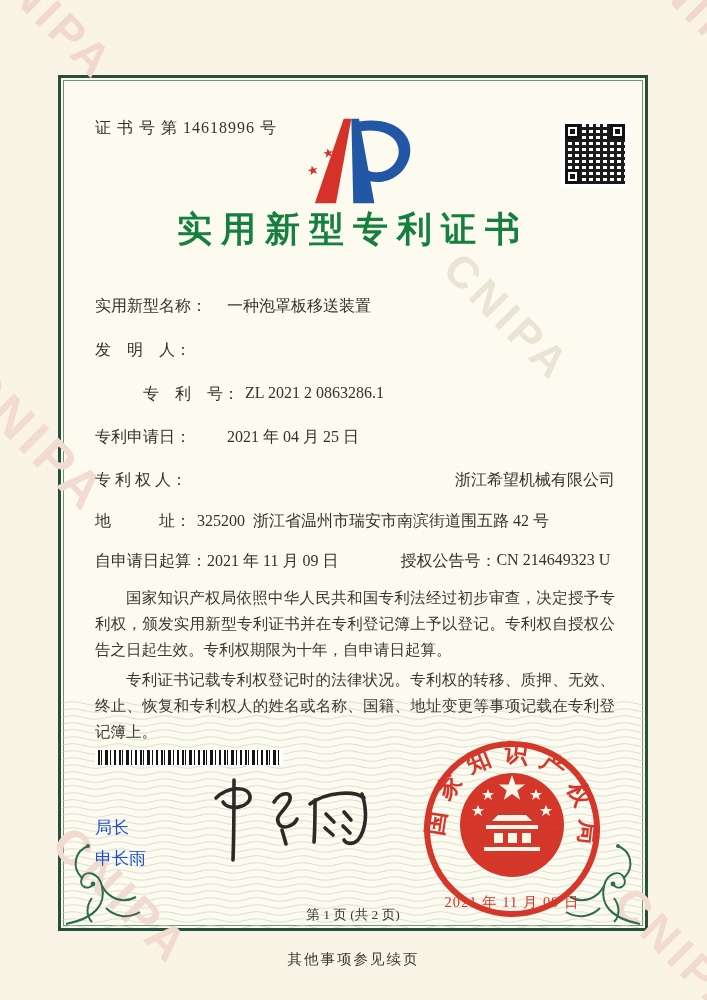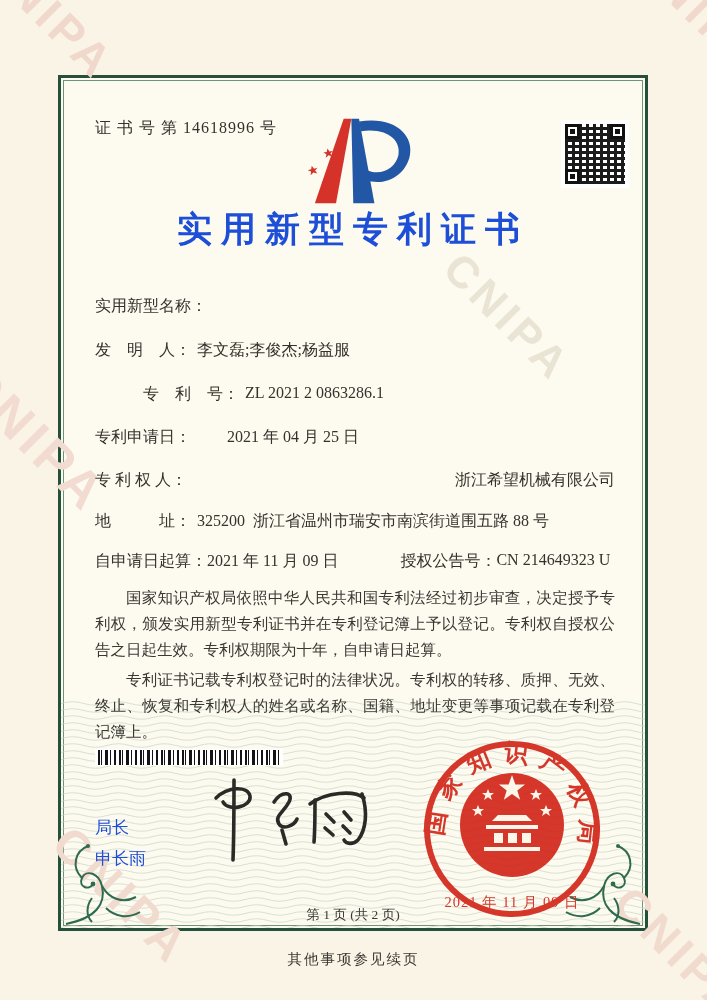--- a/index.html
+++ b/index.html
@@ -23,21 +23,21 @@
   .certno{left:95px;top:118px;font-size:16px;letter-spacing:1px;}
   .logo{left:287px;top:111px;width:146px;height:96px;}
   .qr{left:561px;top:120px;width:68px;height:68px;background:#fff;z-index:2;position:absolute;}
   .qr-inner{position:absolute;inset:4px;background-image:
       repeating-linear-gradient(0deg,#1b1b1b 0 3px,transparent 3px 6px),
       repeating-linear-gradient(90deg,#1b1b1b 0 3px,transparent 3px 7px);}
   .finder{position:absolute;width:15px;height:15px;border:3px solid #111;background:#fff;box-sizing:border-box;}
   .finder::after{content:"";position:absolute;inset:2px;background:#111;}
   .f-tl{left:0;top:0}.f-tr{right:0;top:0}.f-bl{left:0;bottom:0}
   .title{left:58px;top:206px;width:590px;text-align:center;font-size:35px;font-weight:700;
-         letter-spacing:9px;color:#1d4ed8;}
+         letter-spacing:9px;color:#15803d;}
   .frow{left:95px;width:520px;font-size:16px;display:flex;}
   .frow .lab{white-space:pre;}
   .frow .val{white-space:pre;margin-left:6px;}
   .r0{top:296px}.r1{top:340px}.r2{top:384px}.r3{top:427px}.r4{top:470px}.r5{top:511px}
   .grant{top:551px;left:95px;width:520px;font-size:16px;display:flex;}
   .grant .pair{display:flex;}.grant .pair2{margin-left:62px;}
   .paras{left:95px;top:585px;width:520px;font-size:15.5px;line-height:26px;text-align:justify;color:#3b3834;}
   .paras p{margin:0 0 4px 0;text-indent:2em;}
   .barcode{left:95px;top:749px;width:188px;height:17px;background:#fff;padding:1px 3px;box-sizing:border-box;position:absolute;z-index:2;}
   .bars{width:100%;height:100%;background-image:repeating-linear-gradient(90deg,
@@ -122,40 +122,40 @@
       <div class="finder f-tl"></div>
       <div class="finder f-tr"></div>
       <div class="finder f-bl"></div>
     </div>
   </div>
 
   <div class="content title" style="position:absolute;">实用新型专利证书</div>
 
   <div class="content frow r0" style="position:absolute;gap:14px;">
     <span class="lab">实用新型名称：</span>
-  </div>
-  <div class="content frow r1" style="position:absolute;">
+    <span class="val">一种泡罩板移送装置</span>
+  </div>
+  <div class="content frow r1" style="position:absolute;gap:46px;">
     <span class="lab">发　明　人：</span>
-    <span class="val">李文磊;李俊杰;杨益服</span>
   </div>
   <div class="content frow r2" style="position:absolute;margin-left:48px;">
     <span class="lab">专　利　号：</span>
     <span class="val">ZL 2021 2 0863286.1</span>
   </div>
   <div class="content frow r3" style="position:absolute;gap:30px;">
     <span class="lab">专利申请日：</span>
     <span class="val">2021 年 04 月 25 日</span>
   </div>
   <div class="content frow r4" style="position:absolute;justify-content:space-between;">
     <span class="lab">专 利 权 人：</span>
     <span class="val">浙江希望机械有限公司</span>
   </div>
   <div class="content frow r5" style="position:absolute;text-align:center;">
     <span class="lab">地　　　址：</span>
-    <span class="val">325200  浙江省温州市瑞安市南滨街道围五路 88 号</span>
+    <span class="val">325200  浙江省温州市瑞安市南滨街道围五路 42 号</span>
   </div>
 
   <div class="content grant" style="position:absolute;">
     <span class="pair">
       <span class="lab">自申请日起算：</span>
       <span class="val">2021 年 11 月 09 日</span>
     </span>
     <span class="pair pair2">
       <span class="lab">授权公告号：</span>
       <span class="val">CN 214649323 U</span>

